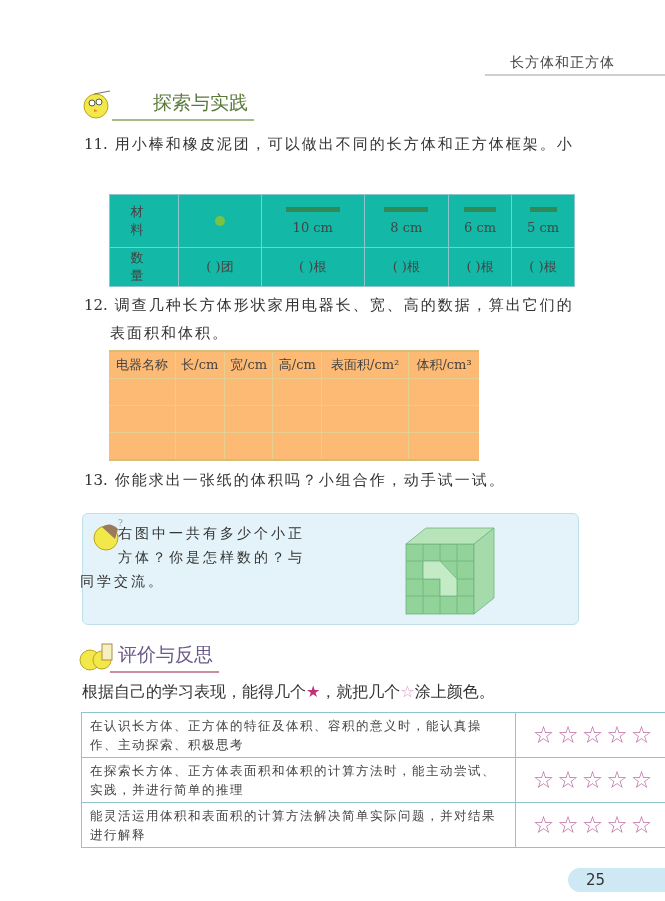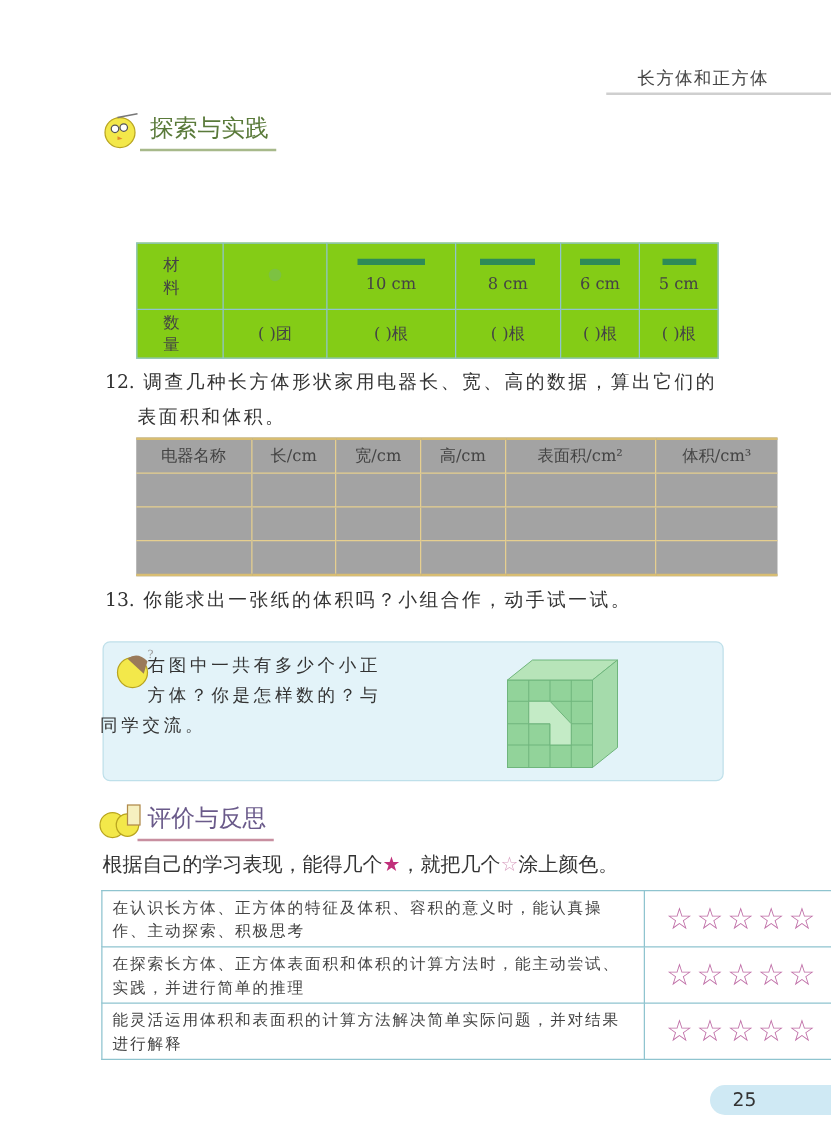--- a/index.html
+++ b/index.html
@@ -11,62 +11,63 @@
   .sec-head{display:flex;align-items:flex-end;}
   .sec-head .mascot{width:36px;height:30px;position:relative;}
   .sec-title{font-family:"DejaVu Sans","Liberation Sans",sans-serif;font-size:19px;padding:0 6px 2px 4px;}
   .sec1 .sec-title{color:#5a7a3a;}
   .sec1 .uline{position:absolute;left:32px;right:0;bottom:-3px;height:2px;background:#a7b98a;}
   .sec2 .sec-title{color:#6a5a8a;}
   .sec2 .uline{position:absolute;left:32px;right:0;bottom:-3px;height:2px;background:#c88fa0;}
   .q{font-size:15px;line-height:28px;letter-spacing:2px;color:#333;}
   .q .num{letter-spacing:0;}
   table{border-collapse:collapse;}
-  .t1{left:109px;top:194px;width:466px;background:#84cc16;}
+  .t1{left:109px;top:194px;width:466px;background:#14b8a6;}
   .t1 td{border:1px solid #8fc4cf;text-align:center;font-size:13px;color:#444;}
   .t1 tr:first-child td{height:50px;}
   .t1 tr:last-child td{height:24px;}
   .t1 .bar{display:block;margin:0 auto 8px;height:5px;background:#2e8b57;}
   .t1 .dot{display:inline-block;width:10px;height:10px;border-radius:50%;background:#7cc242;}
   .t1 .lbl{letter-spacing:14px;}
-  .t2{left:109px;top:350px;width:513px;background:#a3a3a3;}
+  .t2{left:109px;top:350px;width:370px;background:#fdba74;}
   .t2 td{border-left:1px solid #e6cf8f;border-top:1px solid #e6cf8f;height:24px;font-size:13px;text-align:center;color:#444;}
   .t2 tr:first-child td{border-top:2px solid #d8bd72;}
   .t2 tr:last-child td{border-bottom:2px solid #d8bd72;}
   .t2 td:first-child{border-left:none;}
   .box{left:82px;top:513px;width:495px;height:110px;background:#e3f3f9;border:1px solid #bfe0ea;border-radius:6px;}
   .box-text{font-size:14px;line-height:24px;letter-spacing:3px;color:#333;}
   .cubes{left:400px;top:522px;}
   .t3{left:81px;top:712px;width:592px;}
   .t3 td{border:1px solid #8fc4cf;font-size:12.5px;line-height:19px;letter-spacing:1.5px;color:#444;padding:3px 8px;height:38px;}
   .t3 .stars{text-align:center;width:140px;color:#c070a8;font-size:24px;letter-spacing:3px;}
   .pagenum{left:568px;top:868px;width:110px;height:24px;background:#cfe9f4;border-radius:12px 0 0 12px;
            font-family:"DejaVu Sans","Liberation Sans",sans-serif;font-size:15px;color:#333;padding-left:18px;line-height:24px;box-sizing:border-box;}
 </style>
 </head>
 <body>
 
 <div class="abs header-title">长方体和正方体</div>
 <div class="abs header-line"></div>
 
-<div class="abs sec-head sec1" style="left:80px;top:88px;">
+<div class="abs sec-head sec1" style="left:80px;top:88px;gap:33px;">
   <span class="mascot">
     <svg width="36" height="32" viewBox="0 0 36 32">
       <ellipse cx="16" cy="18" rx="12" ry="12" fill="#f3e84a" stroke="#b9a520"></ellipse>
       <circle cx="12" cy="15" r="3" fill="#fff" stroke="#555"></circle>
         <circle cx="19" cy="14" r="3" fill="#fff" stroke="#555"></circle>
       <path d="M14 21 l4 2 l-4 1z" fill="#e08a2a"></path>
       <path d="M14 6 L30 3" stroke="#777" stroke-width="1.2"></path>
     </svg>
   </span>
   <span class="sec-title">探索与实践</span>
   <span class="uline"></span>
 </div>
 
 <div class="abs q" style="left:84px;top:130px;">
+  <div><span class="num">11.</span> <span>用小棒和橡皮泥团，可以做出不同的长方体和正方体框架。小</span></div>
 </div>
 
 <table class="abs t1">
   <tbody>
       <tr>
     <td style="width:66px;"><span class="lbl">材 料</span></td>
     <td style="width:80px;"><span class="dot"></span></td>
     <td><span class="bar" style="width:54px"></span><span>10 cm</span></td>
     <td><span class="bar" style="width:44px"></span><span>8 cm</span></td>
     <td><span class="bar" style="width:32px"></span><span>6 cm</span></td>

